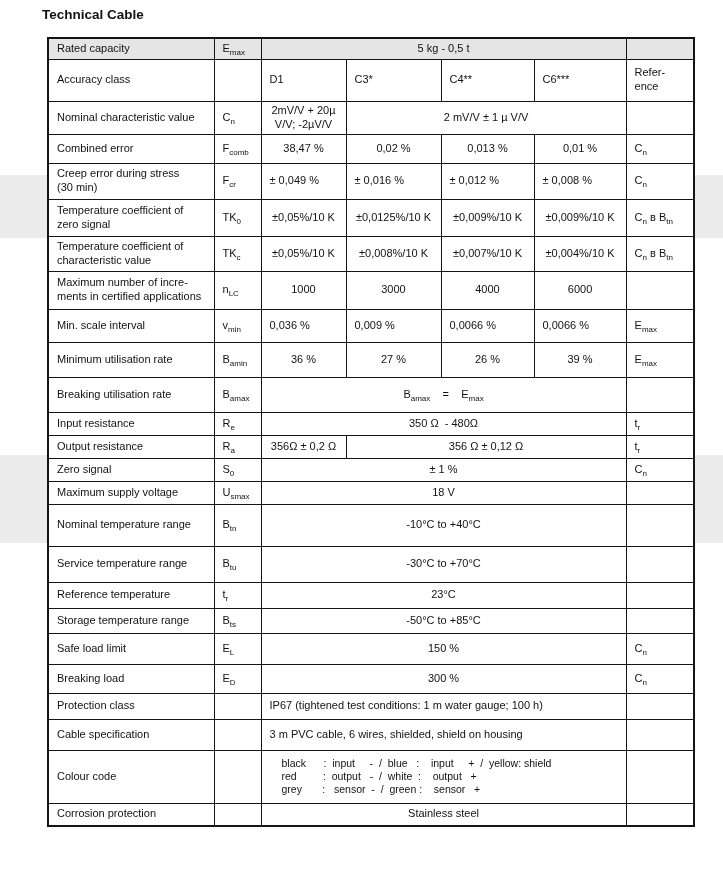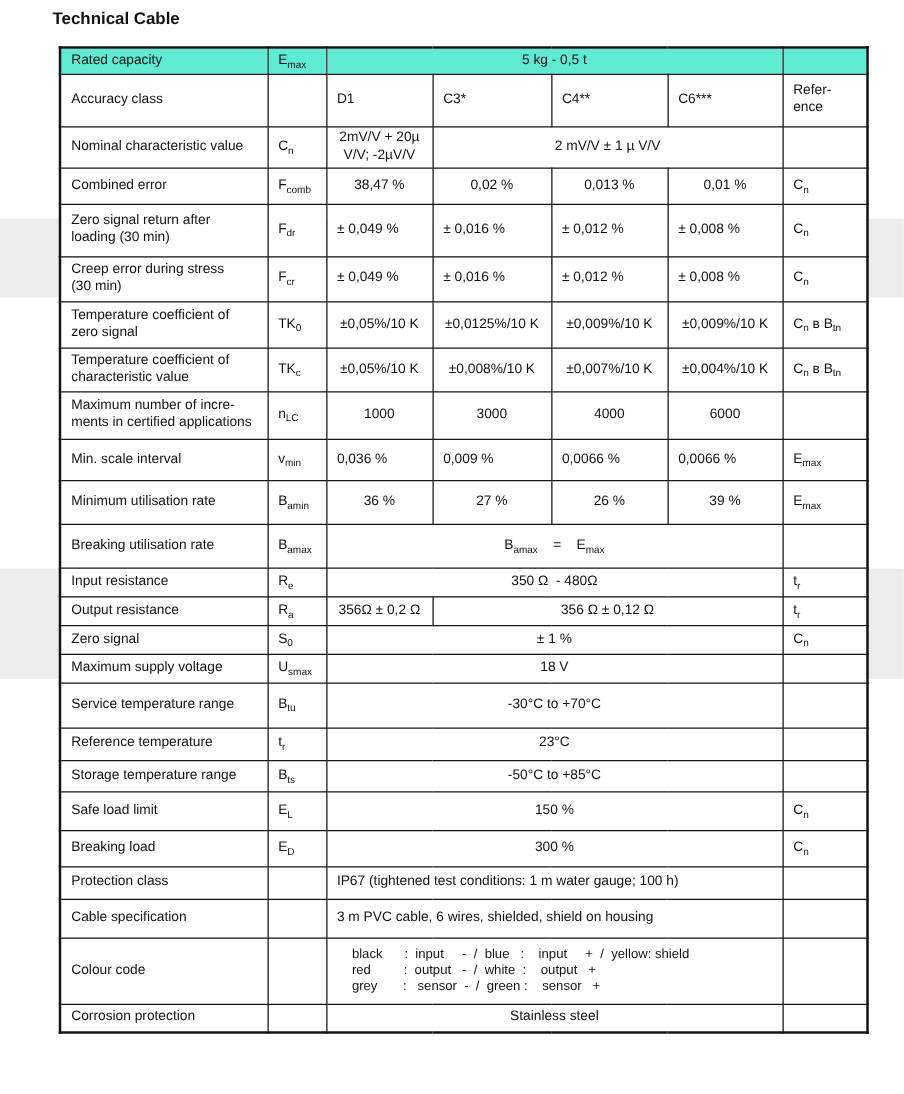--- a/index.html
+++ b/index.html
@@ -13,21 +13,21 @@
   .doc-title{position:absolute;left:42px;top:7px;font-size:13.5px;font-weight:bold;z-index:2;}
   table.tech{
     position:absolute;left:47px;top:37px;width:646px;z-index:1;
     border-collapse:collapse;table-layout:fixed;border:2px solid #141414;
   }
   table.tech td{
     border:1px solid #141414;background:#ffffff;
     font-size:11px;line-height:1.25;vertical-align:middle;
     padding:2px 4px 2px 8px;overflow:hidden;
   }
-  table.tech tr.shaded td{background:#5eead4;margin-top:39px;}
+  table.tech tr.shaded td{background:#e5e5e5;margin-top:39px;}
   table.tech td.ctr{text-align:center;padding-left:3px;padding-right:3px;}
   table.tech td.pre{white-space:pre;font-size:10.5px;padding-left:20px;}
   sub{font-size:8px;line-height:0;}
 </style>
 </head>
 <body>
 
 <div class="band" id="band-1" style="background: rgb(236, 236, 236);"></div>
 <div class="band" id="band-2" style="background: rgb(236, 236, 236);"></div>
 
@@ -68,29 +68,20 @@
       </tr>
       <tr style="height: 29px;">
         <td class="">Combined error</td>
         <td class="">F<sub>comb</sub></td>
         <td class="ctr">38,47 %</td>
         <td class="ctr">0,02 %</td>
         <td class="ctr">0,013 %</td>
         <td class="ctr">0,01 %</td>
         <td class="">C<sub>n</sub></td>
       </tr>
-      <tr style="height: 42px;">
-        <td class="">Zero signal return after<br>loading (30 min)</td>
-        <td class="">F<sub>dr</sub></td>
-        <td class="">± 0,049 %</td>
-        <td class="">± 0,016 %</td>
-        <td class="">± 0,012 %</td>
-        <td class="">± 0,008 %</td>
-        <td class="">C<sub>n</sub></td>
-      </tr>
       <tr style="height: 36px; margin-top: 26px;">
         <td class="">Creep error during stress<br>(30 min)</td>
         <td class="">F<sub>cr</sub></td>
         <td class="">± 0,049 %</td>
         <td class="">± 0,016 %</td>
         <td class="">± 0,012 %</td>
         <td class="">± 0,008 %</td>
         <td class="">C<sub>n</sub></td>
       </tr>
       <tr style="height: 37px;">
@@ -162,20 +153,26 @@
         <td class="">S<sub>0</sub></td>
         <td colspan="4" class="ctr">± 1 %</td>
         <td class="">C<sub>n</sub></td>
       </tr>
       <tr style="height: 23px;">
         <td class="">Maximum supply voltage</td>
         <td class="">U<sub>smax</sub></td>
         <td colspan="4" class="ctr">18 V</td>
         <td class=""></td>
       </tr>
+      <tr style="height: 42px;">
+        <td class="">Nominal temperature range</td>
+        <td class="">B<sub>tn</sub></td>
+        <td colspan="4" class="ctr">-10°C to +40°C</td>
+        <td class=""></td>
+      </tr>
       <tr style="height: 36px;">
         <td class="">Service temperature range</td>
         <td class="">B<sub>tu</sub></td>
         <td colspan="4" class="ctr">-30°C to +70°C</td>
         <td class=""></td>
       </tr>
       <tr style="height: 26px;">
         <td class="">Reference temperature</td>
         <td class="">t<sub>r</sub></td>
         <td colspan="4" class="ctr">23°C</td>

